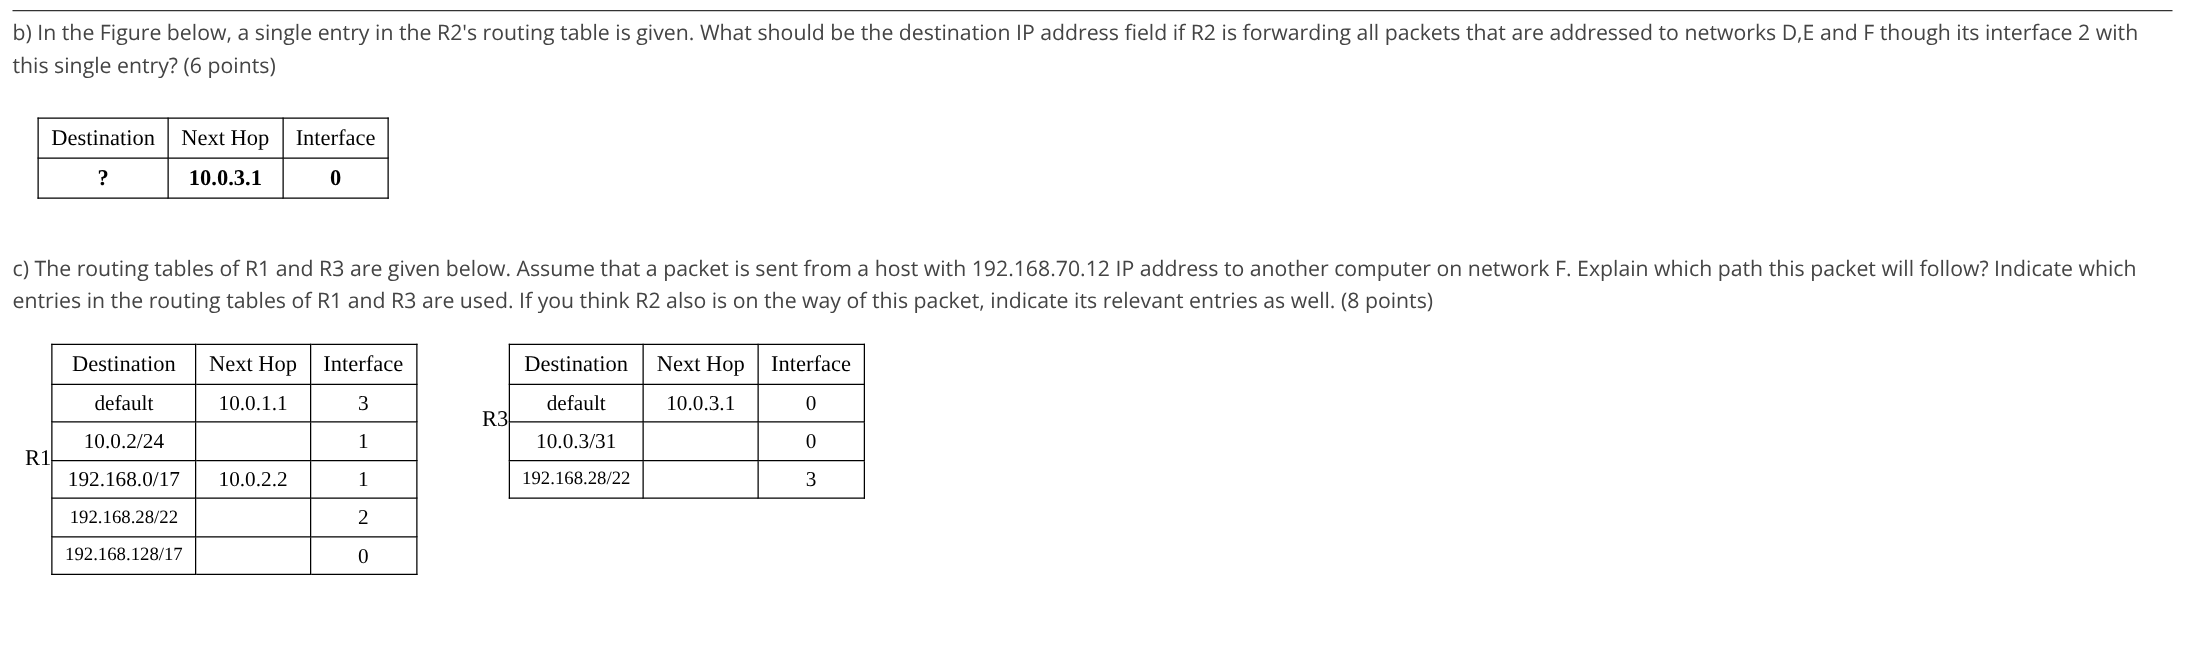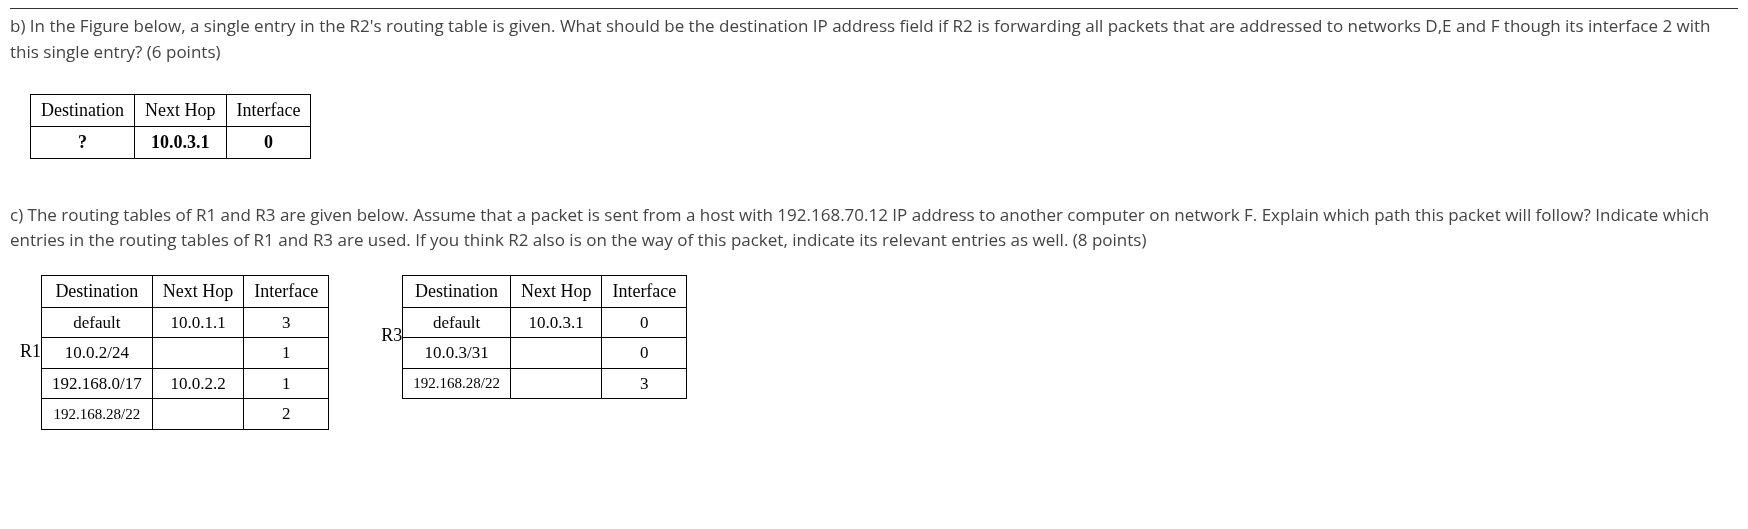--- a/index.html
+++ b/index.html
@@ -141,20 +141,25 @@
       <tr>
         <td>192.168.0/17</td>
         <td>10.0.2.2</td>
         <td>1</td>
       </tr>
       <tr>
         <td class="sm">192.168.28/22</td>
         <td></td>
         <td>2</td>
       </tr>
+      <tr>
+        <td class="sm">192.168.128/17</td>
+        <td></td>
+        <td>0</td>
+      </tr>
     </tbody>
       </table>
   </div>
 
   <div class="table-block">
     <div class="table-caption">R3</div>
     <table class="routing r3">
       <tbody>
           <tr>
         <th>Destination</th>

